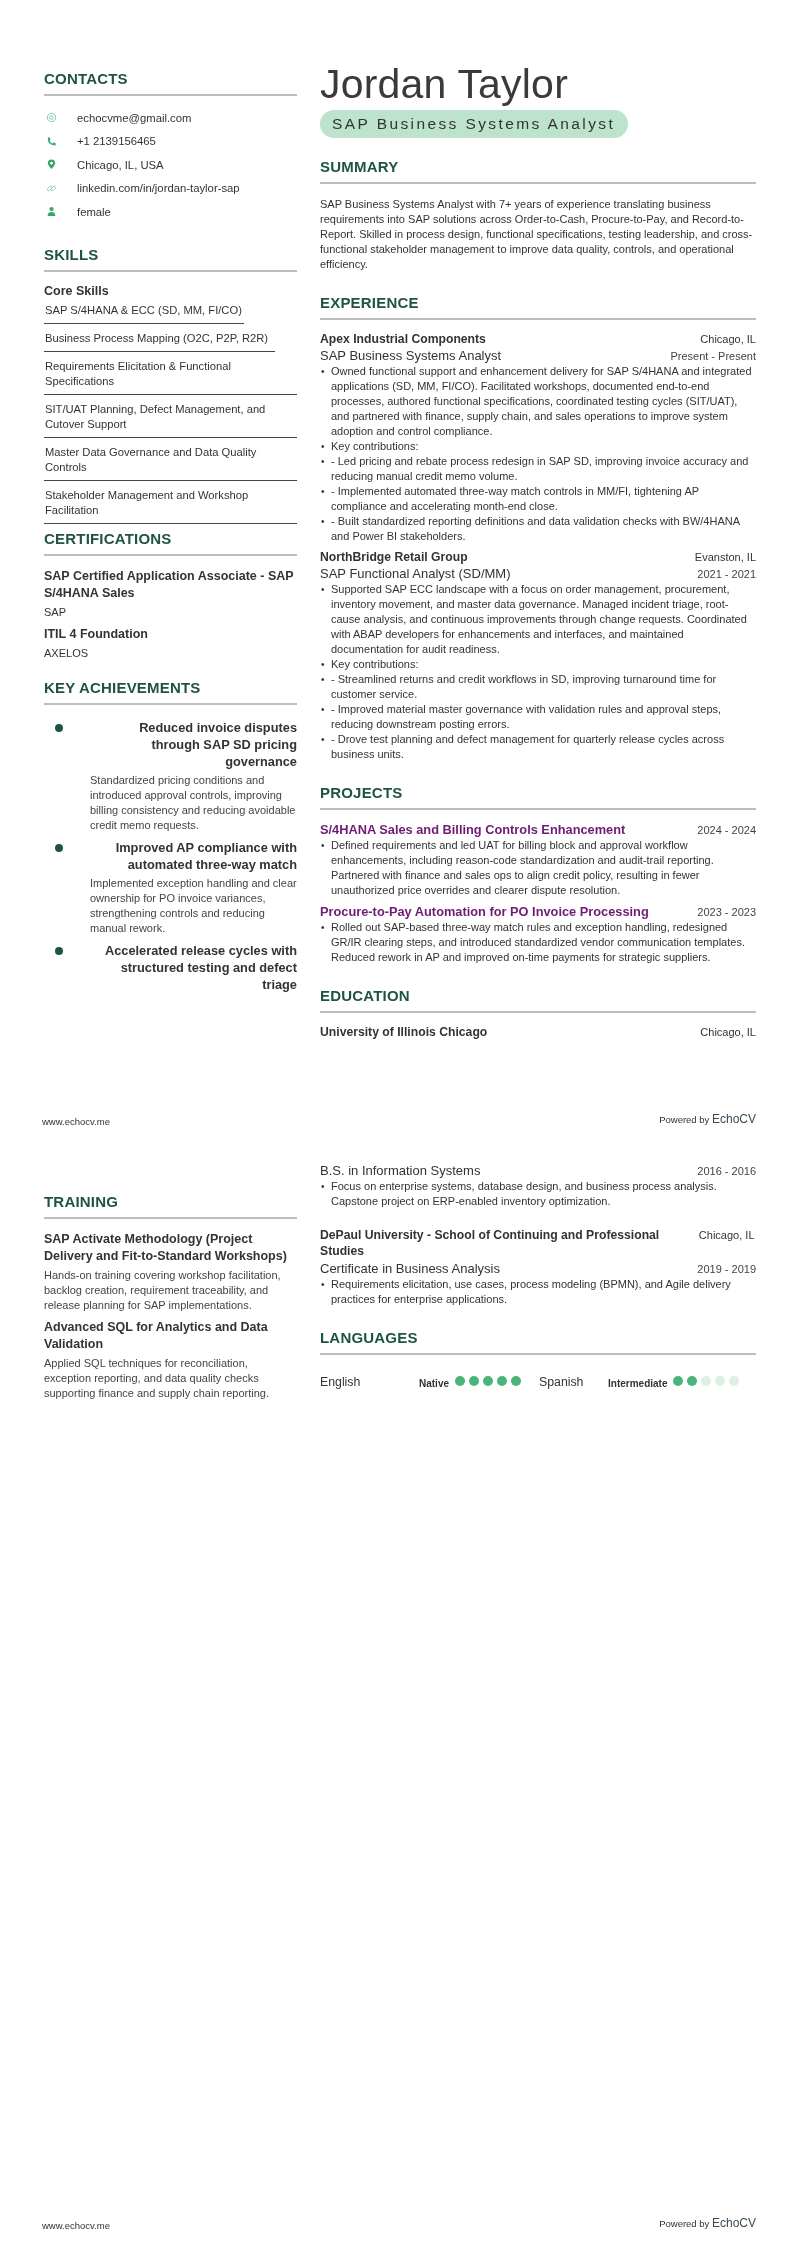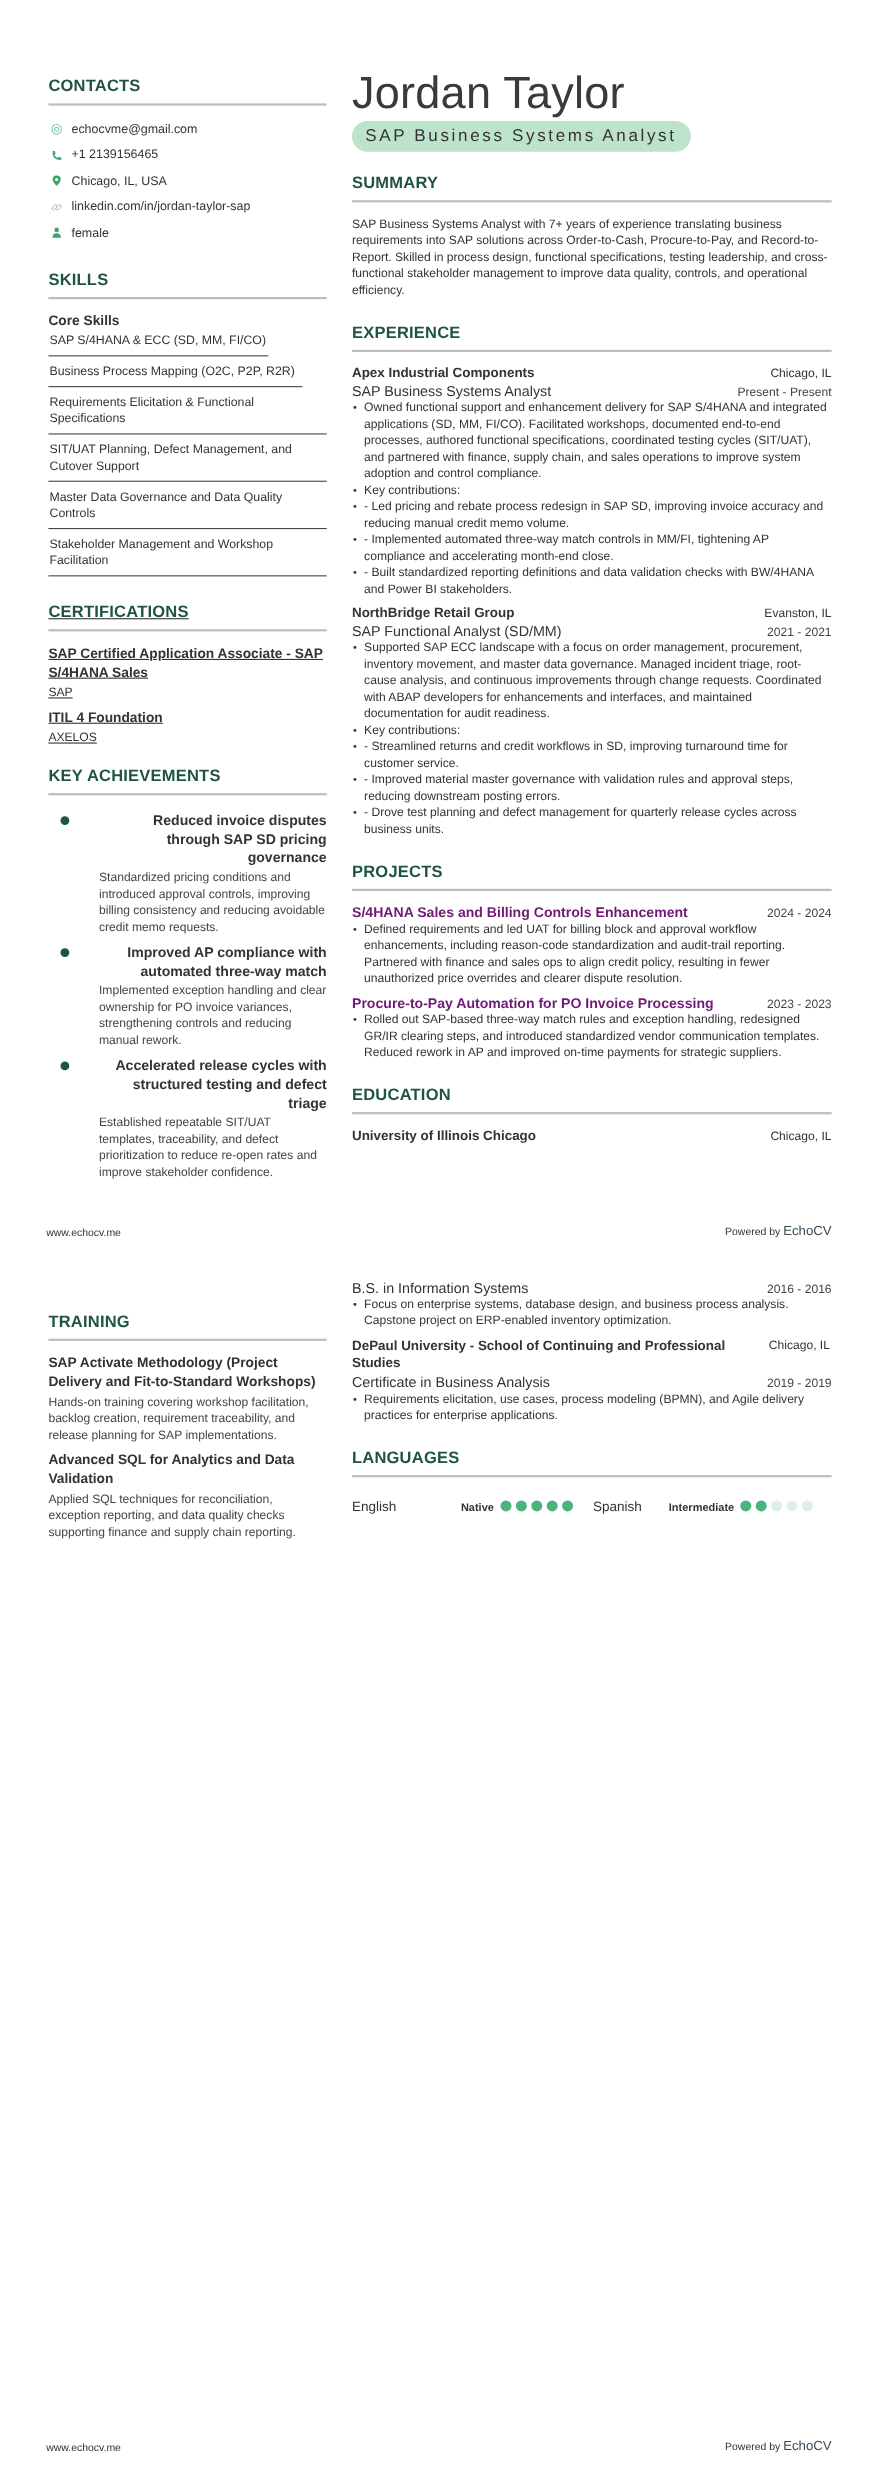--- a/index.html
+++ b/index.html
@@ -5,21 +5,21 @@
   * { box-sizing: border-box; margin: 0; padding: 0; }
   body { width: 794px; height: 2246px; background: #ffffff; font-family: "Liberation Sans", sans-serif; color: #333; position: relative; overflow: hidden; }
   .page { position: absolute; left: 0; width: 794px; }
   .page1 { top: 0; height: 1123px; }
   .page2 { top: 1123px; height: 1123px; }
   .left { position: absolute; left: 44px; width: 253px; }
   .right { position: absolute; left: 320px; width: 436px; }
 
   .sec-title { font-weight: bold; font-size: 15px; color: #1f5345; letter-spacing: 0.2px; padding-bottom: 7px; border-bottom: 2px solid #bdbdbd; margin-bottom: 10px; }
 
-  .contact-row { display: flex; align-items: center; height: 23.5px; font-size: 11.3px; color: #333; }
+  .contact-row { display: flex; align-items: center; height: 23.5px; font-size: 11.3px; color: #333; gap: 12px; }
   .contact-row .ic { width: 11px; height: 11px; margin-right: 8px; margin-left: 2px; display: inline-flex; align-items: center; justify-content: center; }
   .contact-row .ic svg { width: 11px; height: 11px; }
 
   .skills-sub { font-weight: bold; font-size: 12.5px; color: #333; margin-bottom: 4px; }
   .skill-item { font-size: 11.2px; line-height: 15px; color: #333; padding: 1px 1px 5px 1px; border-bottom: 1px solid #444; margin-bottom: 6px; }
   .skill-item.s0 { width: 200px; }
   .skill-item.s1 { width: 231px; }
 
   .cert-name { font-weight: bold; font-size: 12.5px; line-height: 17px; color: #333; }
   .cert-org { font-size: 11px; color: #333; margin: 4px 0 8px; }
@@ -115,21 +115,21 @@
       <div class="sec-title">SKILLS</div>
       <div class="skills-sub" style="margin-top:12px;">Core Skills</div>
       <div class="skill-item s0">SAP S/4HANA &amp; ECC (SD, MM, FI/CO)</div>
       <div class="skill-item s1">Business Process Mapping (O2C, P2P, R2R)</div>
       <div class="skill-item">Requirements Elicitation &amp; Functional Specifications</div>
       <div class="skill-item">SIT/UAT Planning, Defect Management, and Cutover Support</div>
       <div class="skill-item">Master Data Governance and Data Quality Controls</div>
       <div class="skill-item">Stakeholder Management and Workshop Facilitation</div>
     </section>
 
-    <section style="margin-top:24px;text-decoration:underline;">
+    <section style="margin-top:6px;">
       <div class="sec-title">CERTIFICATIONS</div>
       <div style="margin-top:12px;">
         <div class="cert-name">SAP Certified Application Associate - SAP S/4HANA Sales</div>
         <div class="cert-org">SAP</div>
         <div class="cert-name">ITIL 4 Foundation</div>
         <div class="cert-org">AXELOS</div>
       </div>
     </section>
 
     <section style="margin-top:20px;">
@@ -146,21 +146,20 @@
           <span class="dot"></span>
           <div>
             <div class="ach-title">Improved AP compliance with automated three-way match</div>
             <div class="ach-desc">Implemented exception handling and clear ownership for PO invoice variances, strengthening controls and reducing manual rework.</div>
           </div>
         </div>
         <div class="ach">
           <span class="dot"></span>
           <div>
             <div class="ach-title">Accelerated release cycles with structured testing and defect triage</div>
-            <div class="ach-desc">Established repeatable SIT/UAT templates, traceability, and defect prioritization to reduce re-open rates and improve stakeholder confidence.</div>
           </div>
         </div>
       </div>
     </section>
   </div>
 
   <div class="right" style="top:40px;">
     <h1 class="name">Jordan Taylor</h1>
     <div class="role-pill">SAP Business Systems Analyst</div>
 
@@ -262,21 +261,21 @@
   <div class="right" style="top:40px;">
     <div>
       <div class="job-head">
         <span class="job-title">B.S. in Information Systems</span>
         <span class="job-dates">2016 - 2016</span>
       </div>
       <ul class="bul">
           <li>Focus on enterprise systems, database design, and business process analysis. Capstone project on ERP-enabled inventory optimization.</li>
         </ul>
     </div>
-    <div style="margin-top:6px;">
+    <div style="margin-top:18px;">
       <div class="job-head" style="align-items:flex-start;">
         <span class="job-company" style="width:360px; line-height:16px;">DePaul University - School of Continuing and Professional Studies</span>
         <span class="job-loc" style="width:60px; line-height:16px;">Chicago, IL</span>
       </div>
       <div class="job-head" style="margin-top:2px;">
         <span class="job-title">Certificate in Business Analysis</span>
         <span class="job-dates">2019 - 2019</span>
       </div>
       <ul class="bul">
           <li>Requirements elicitation, use cases, process modeling (BPMN), and Agile delivery practices for enterprise applications.</li>

